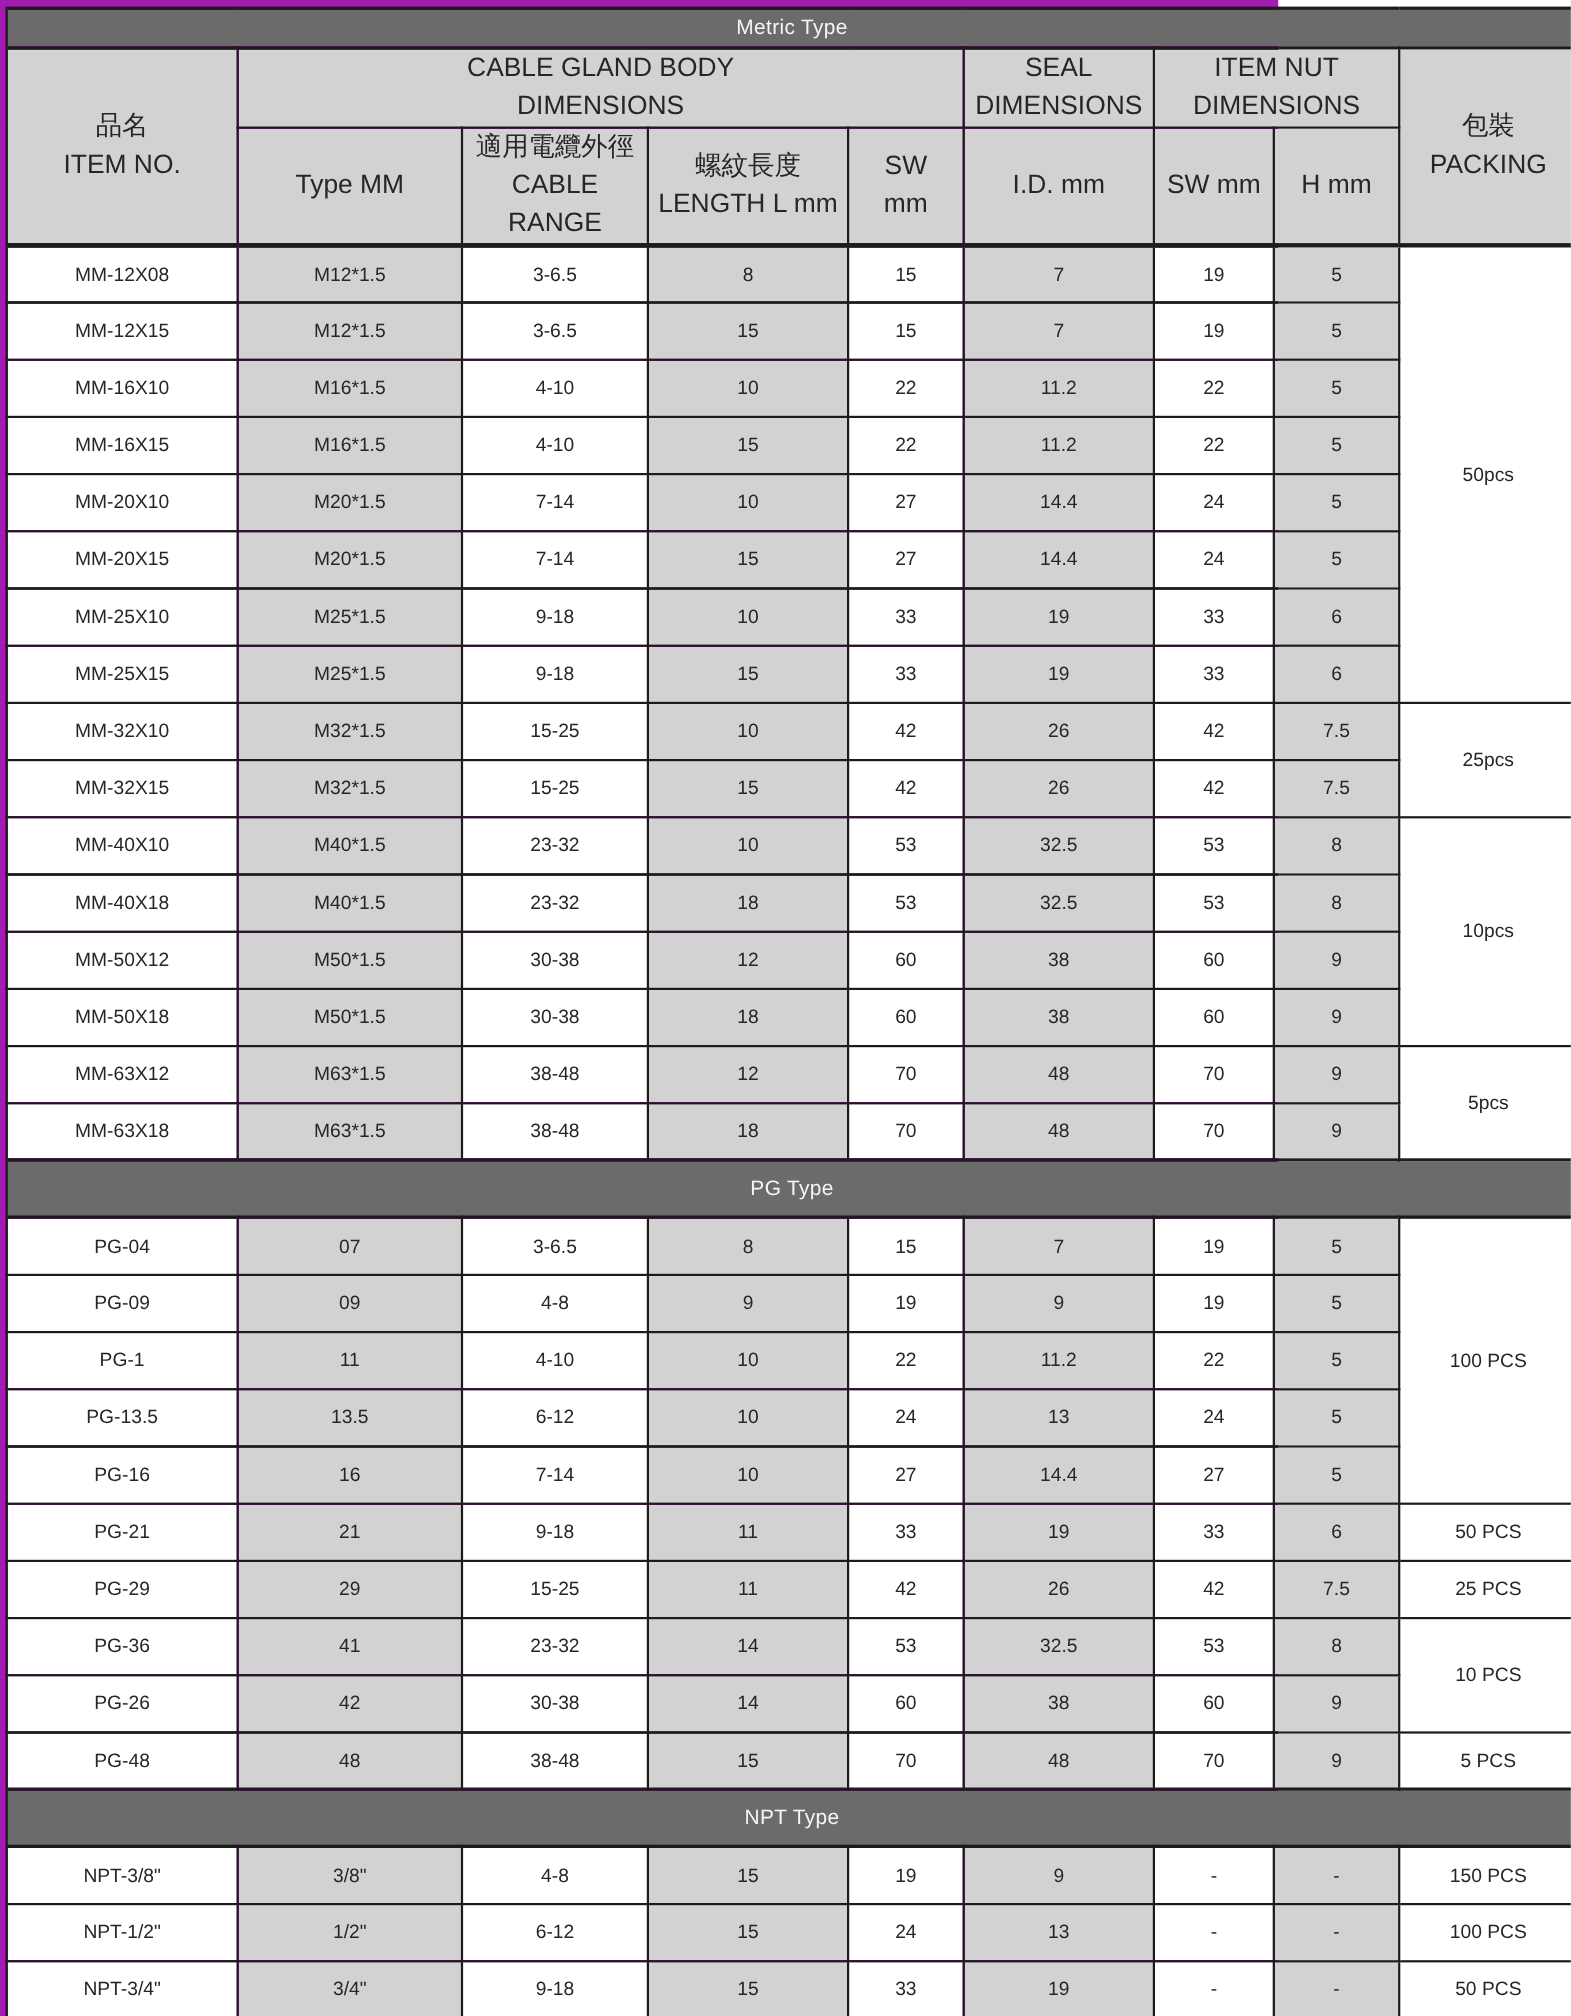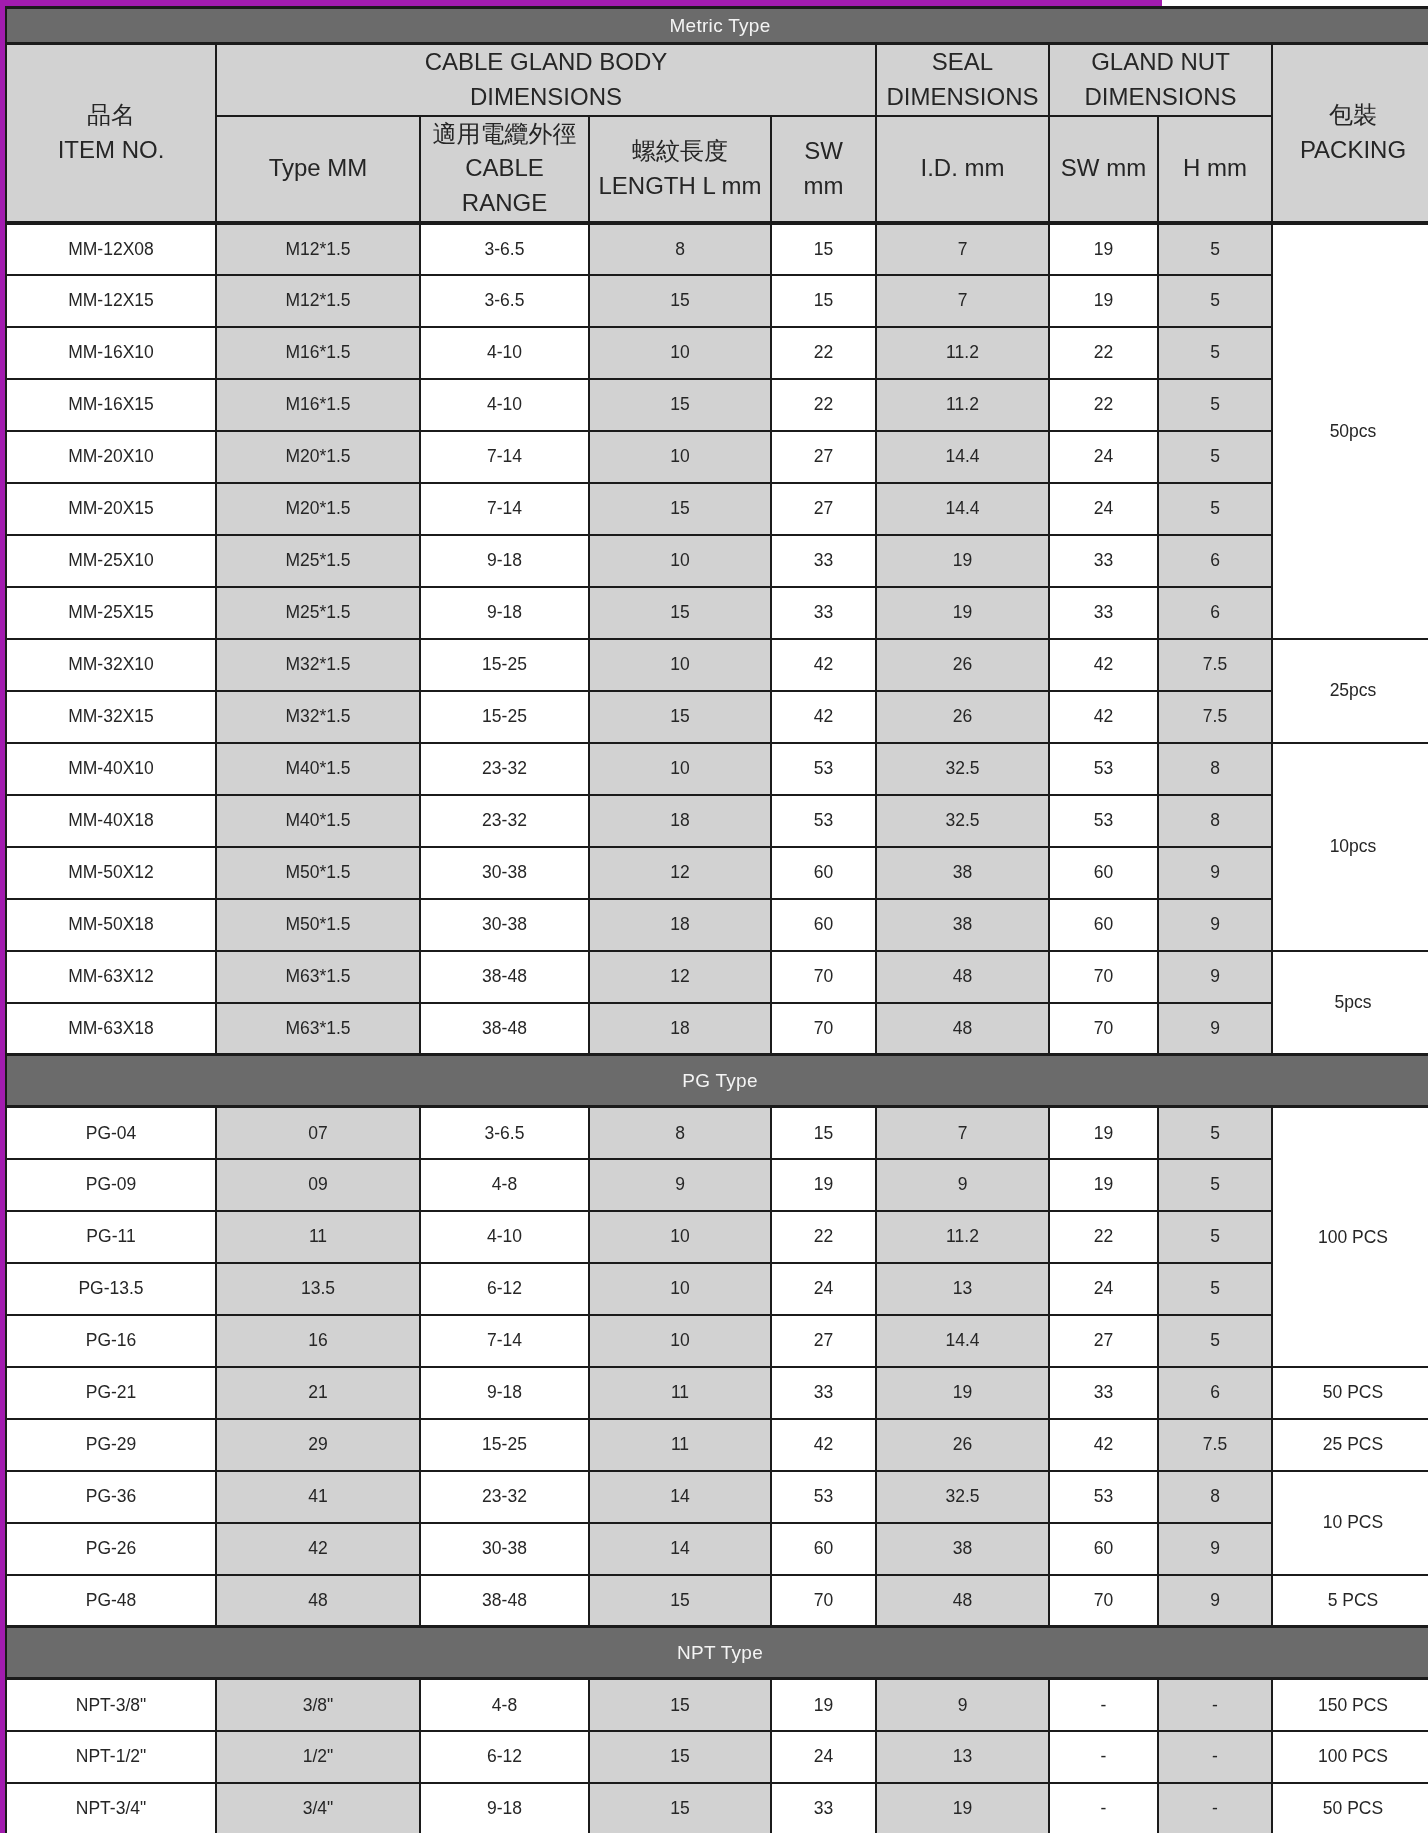--- a/index.html
+++ b/index.html
@@ -64,21 +64,21 @@
       <tr class="band-top">
         <td colspan="9" class="band">Metric Type</td>
       </tr>
       <tr class="h1">
         <td rowspan="2" class="hd hb">品名
 ITEM NO.</td>
         <td colspan="4" class="hd">CABLE GLAND BODY
 DIMENSIONS</td>
         <td class="hd">SEAL
 DIMENSIONS</td>
-        <td colspan="2" class="hd">GLAND NUT
+        <td colspan="2" class="hd">ITEM NUT
 DIMENSIONS</td>
         <td rowspan="2" class="hd hb">包裝
 PACKING</td>
       </tr>
       <tr class="h2">
         <td class="hd hb">Type MM</td>
         <td class="hd hb">適用電纜外徑
 CABLE RANGE</td>
         <td class="hd hb">螺紋長度
 LENGTH L mm</td>
@@ -270,21 +270,21 @@
           <td>PG-09</td>
           <td class="g">09</td>
           <td>4-8</td>
           <td class="g">9</td>
           <td>19</td>
           <td class="g">9</td>
           <td>19</td>
           <td class="g">5</td>
         </tr>
         <tr class="data-row">
-          <td>PG-11</td>
+          <td>PG-1</td>
           <td class="g">11</td>
           <td>4-10</td>
           <td class="g">10</td>
           <td>22</td>
           <td class="g">11.2</td>
           <td>22</td>
           <td class="g">5</td>
         </tr>
         <tr class="data-row">
           <td>PG-13.5</td>

